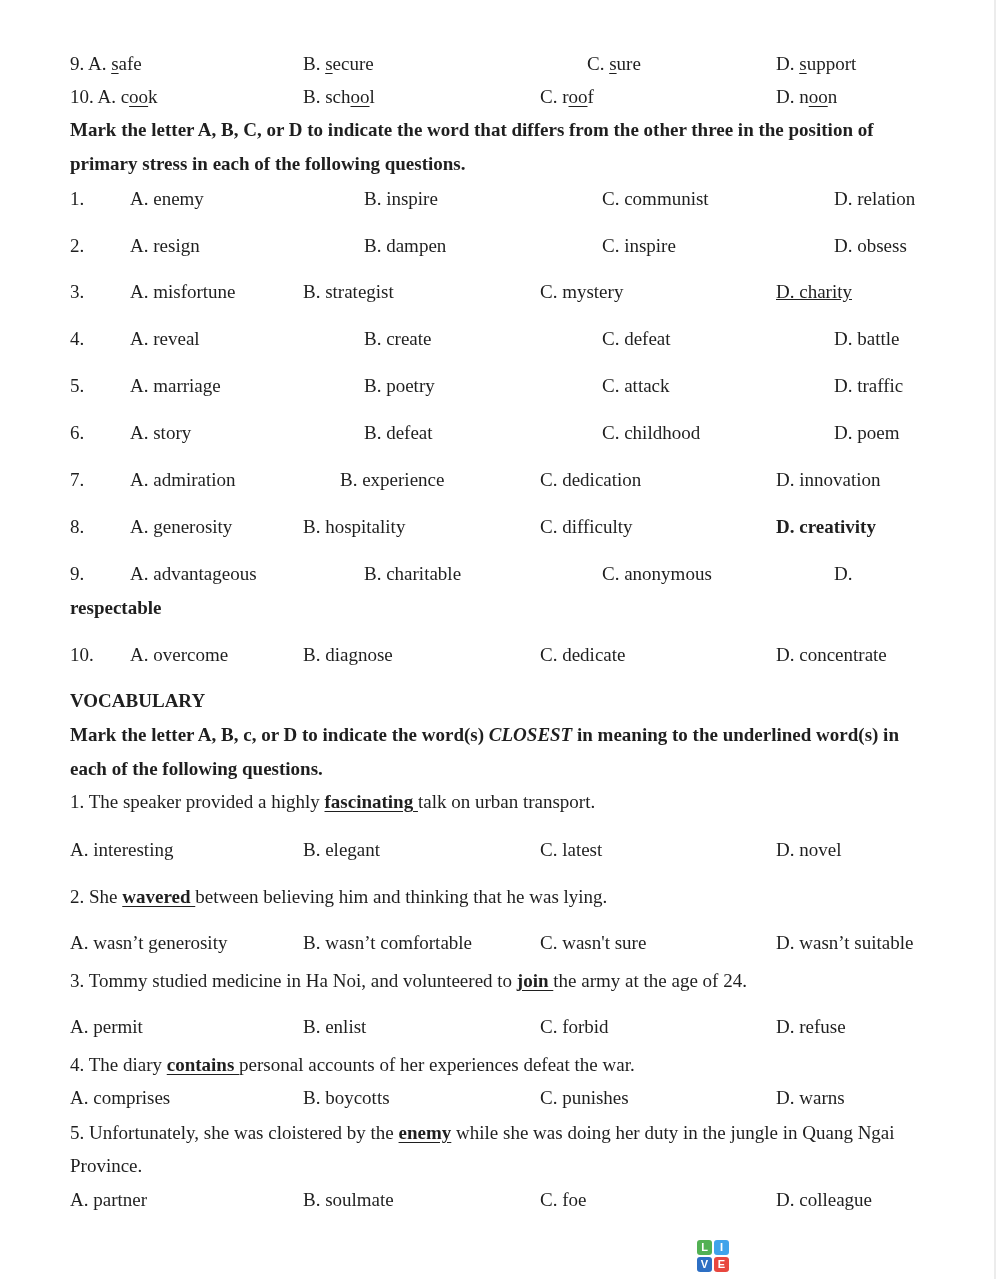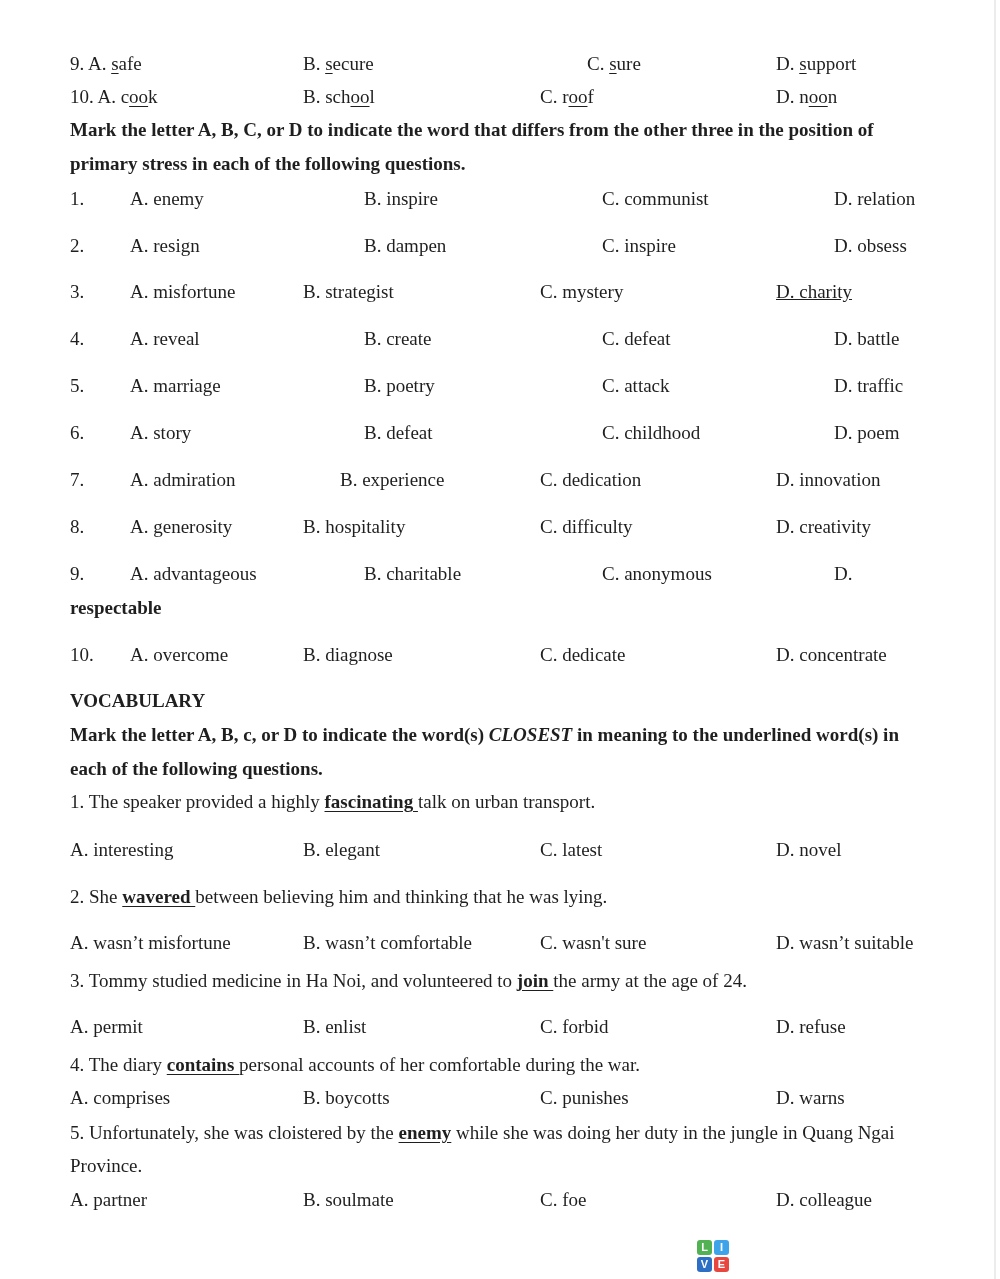--- a/index.html
+++ b/index.html
@@ -144,21 +144,21 @@
         <span class="part" style="left: 118px;"><span>A. admiration</span></span>
         <span class="part" style="left: 291px; margin-left: 37px;"><span>B. experience</span></span>
         <span class="part" style="left: 528px;"><span>C. dedication</span></span>
         <span class="part" style="left: 764px;"><span>D. innovation</span></span>
       </div>
       <div class="line" style="top: 515px;">
         <span class="part" style="left: 58px;"><span>8.</span></span>
         <span class="part" style="left: 118px;"><span>A. generosity</span></span>
         <span class="part" style="left: 291px;"><span>B. hospitality</span></span>
         <span class="part" style="left: 528px;"><span>C. difficulty</span></span>
-        <span class="part" style="left: 764px;"><span>D. creativity</span></span>
+        <span class="part" style="left: 764px; font-weight: bold;"><span>D. creativity</span></span>
       </div>
       <div class="line" style="top: 562px;">
         <span class="part" style="left: 58px;"><span>9.</span></span>
         <span class="part" style="left: 118px;"><span>A. advantageous</span></span>
         <span class="part" style="left: 352px;"><span>B. charitable</span></span>
         <span class="part" style="left: 590px;"><span>C. anonymous</span></span>
         <span class="part" style="left: 822px;"><span>D.</span></span>
       </div>
       <div class="line" style="top: 596px;">
         <span class="part" style="left: 58px; font-weight: bold;"><span>respectable</span></span>
@@ -185,36 +185,36 @@
       <div class="line" style="top: 838px;">
         <span class="part" style="left: 58px;"><span>A. interesting</span></span>
         <span class="part" style="left: 291px;"><span>B. elegant</span></span>
         <span class="part" style="left: 528px;"><span>C. latest</span></span>
         <span class="part" style="left: 764px;"><span>D. novel</span></span>
       </div>
       <div class="line" style="top: 885px;">
         <span class="part" style="left: 58px;"><span>2. She </span><span class="b u">wavered </span><span>between believing him and thinking that he was lying.</span></span>
       </div>
       <div class="line" style="top: 931px;">
-        <span class="part" style="left: 58px;"><span>A. wasn’t misfortune</span></span>
+        <span class="part" style="left: 58px;"><span>A. wasn’t generosity</span></span>
         <span class="part" style="left: 291px;"><span>B. wasn’t comfortable</span></span>
         <span class="part" style="left: 528px;"><span>C. wasn't sure</span></span>
         <span class="part" style="left: 764px;"><span>D. wasn’t suitable</span></span>
       </div>
       <div class="line" style="top: 969px;">
         <span class="part" style="left: 58px;"><span>3. Tommy studied medicine in Ha Noi, and volunteered to </span><span class="b u">join </span><span>the army at the age of 24.</span></span>
       </div>
       <div class="line" style="top: 1015px;">
         <span class="part" style="left: 58px;"><span>A. permit</span></span>
         <span class="part" style="left: 291px;"><span>B. enlist</span></span>
         <span class="part" style="left: 528px;"><span>C. forbid</span></span>
         <span class="part" style="left: 764px;"><span>D. refuse</span></span>
       </div>
       <div class="line" style="top: 1053px;">
-        <span class="part" style="left: 58px;"><span>4. The diary </span><span class="b u">contains </span><span>personal accounts of her comfortable during the war.</span></span>
+        <span class="part" style="left: 58px;"><span>4. The diary </span><span class="b u">contains </span><span>personal accounts of her experiences defeat the war.</span></span>
       </div>
       <div class="line" style="top: 1086px;">
         <span class="part" style="left: 58px;"><span>A. comprises</span></span>
         <span class="part" style="left: 291px;"><span>B. boycotts</span></span>
         <span class="part" style="left: 528px;"><span>C. punishes</span></span>
         <span class="part" style="left: 764px;"><span>D. warns</span></span>
       </div>
       <div class="line" style="top: 1121px;">
         <span class="part" style="left: 58px;"><span>5. Unfortunately, she was cloistered by the </span><span class="b u">enemy</span><span> while she was doing her duty in the jungle in Quang Ngai</span></span>
       </div>

